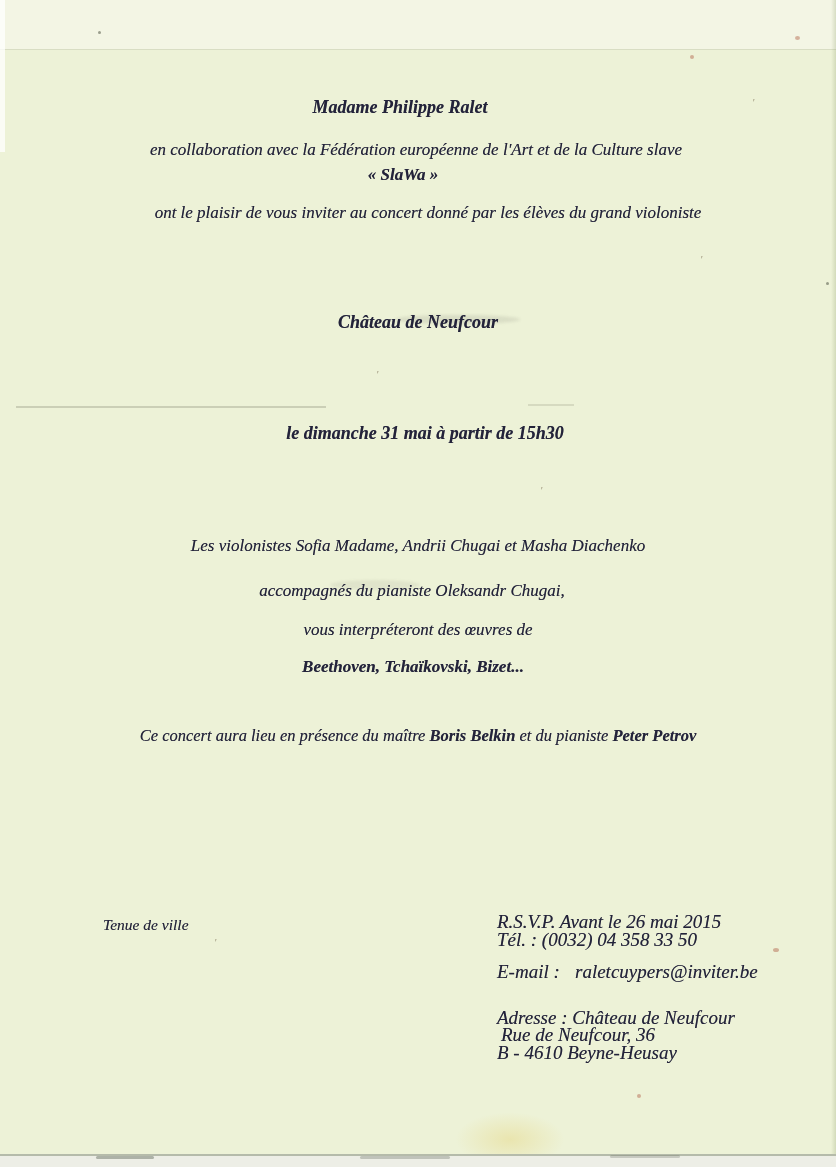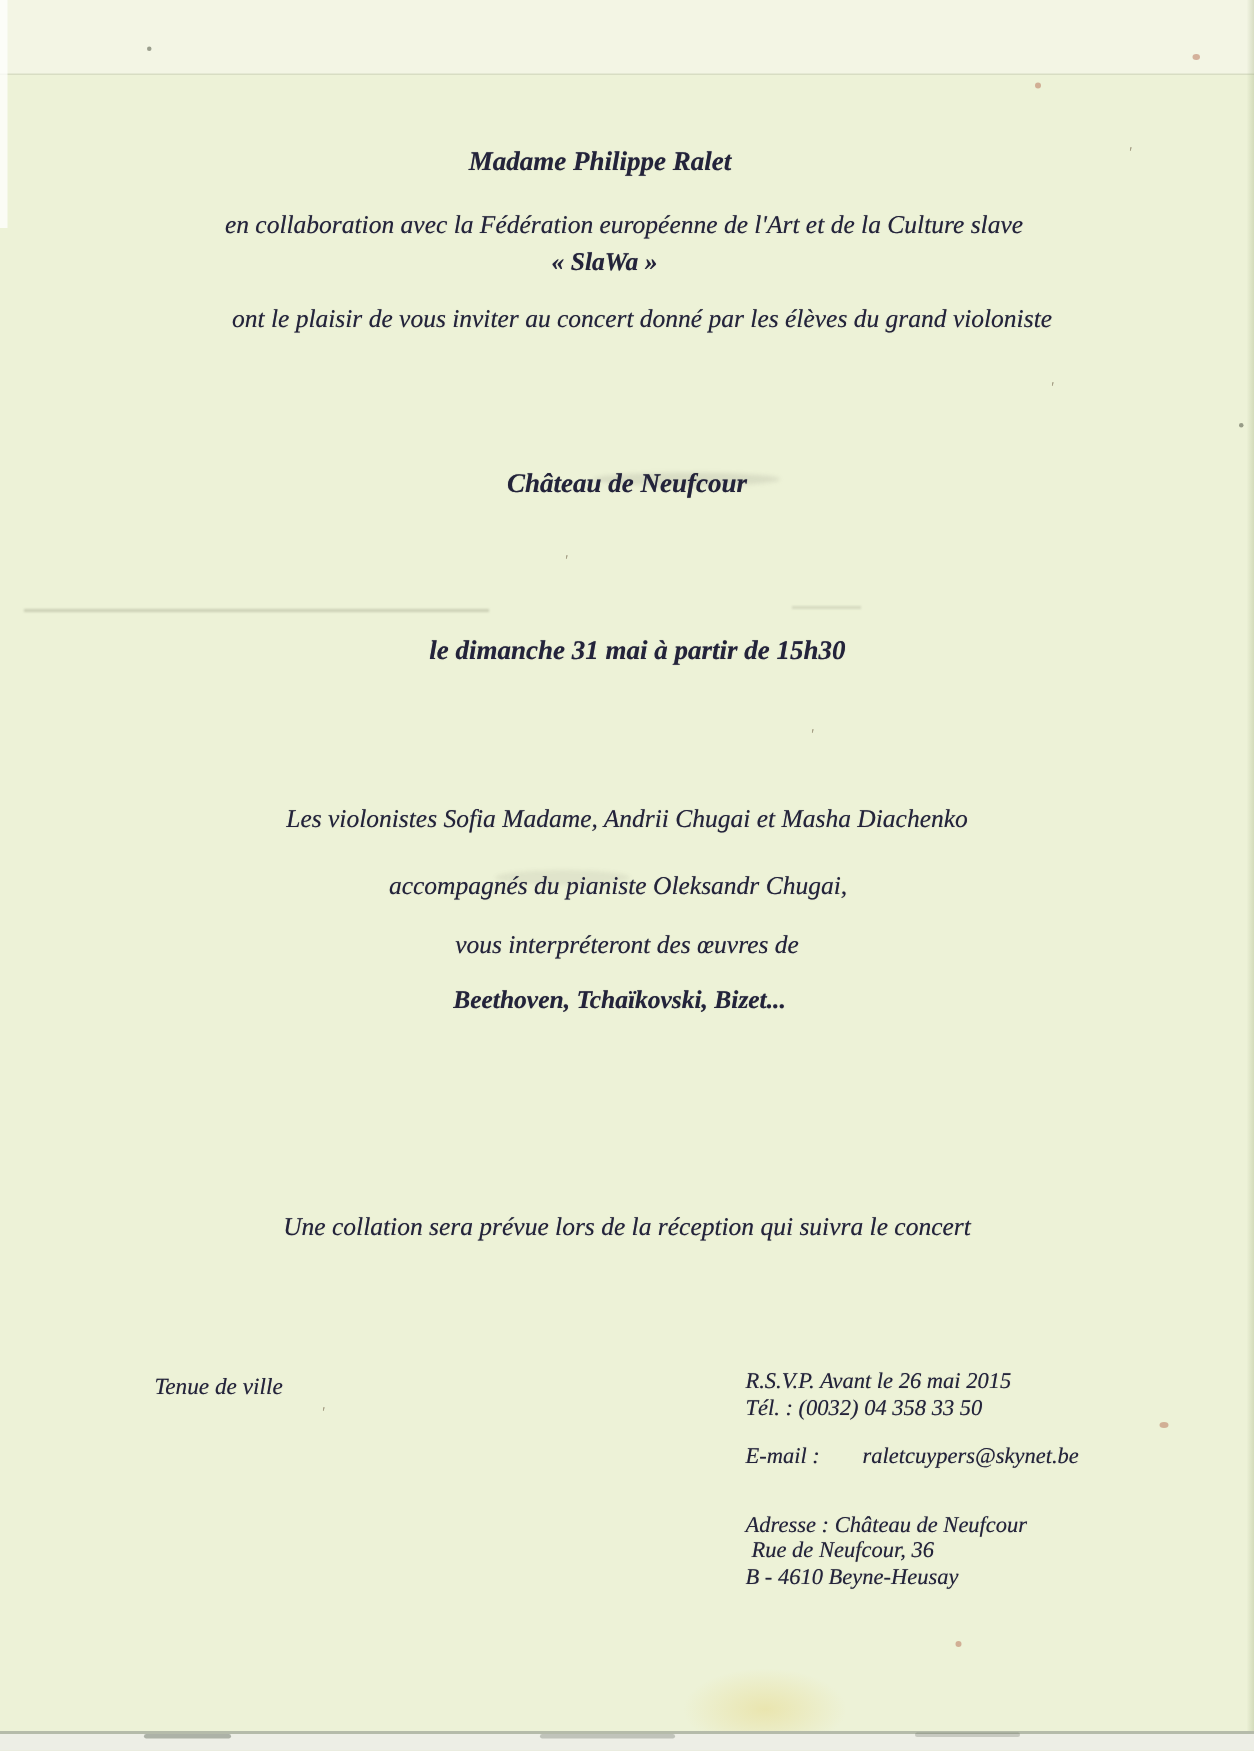--- a/index.html
+++ b/index.html
@@ -32,21 +32,21 @@
   .tick{position:absolute;color:rgba(110,95,70,0.6);font-size:11px;font-style:italic;}
   
   .line{position:absolute;left:0;right:0;text-align:center;white-space:nowrap;
     text-shadow:0 0 0.5px rgba(35,35,58,0.55);}
   .b{font-weight:bold;}
   .fs17{font-size:17px;}
   .fs18{font-size:18px;}
   .fs16{font-size:16px;}
   .bottom-left{position:absolute;left:103px;top:916px;font-size:15.5px;
     text-shadow:0 0 0.5px rgba(35,35,58,0.5);}
-  .rsvp{position:absolute;left:497px;top:913px;font-size:15px;line-height:17.5px;
+  .rsvp{position:absolute;left:497px;top:913px;font-size:19px;line-height:17.5px;
     text-shadow:0 0 0.5px rgba(35,35,58,0.5);}
   .rsvp p{margin:0;}
   .rsvp .gap-email{margin-top:15px;}
   .rsvp .gap-addr{margin-top:28px;}
   .email-label{display:inline-block;width:78px;}
   .indent1{padding-left:4px;}
 </style>
 </head>
 <body>
 
@@ -89,28 +89,28 @@
   <div class="line b fs18" style="top:423px;transform:translateX(7px);">le dimanche 31 mai à partir de 15h30</div>
 
   <div class="line fs17" style="top:536px;">Les violonistes Sofia Madame, Andrii Chugai et Masha Diachenko</div>
 
   <div class="line fs17" style="top:581px;transform:translateX(-6px);">accompagnés du pianiste Oleksandr Chugai,</div>
 
   <div class="line fs17" style="top:620px;">vous interpréteront des œuvres de</div>
 
   <div class="line b fs17" style="top:657px;transform:translateX(-5px);"><span>Beethoven, Tchaïkovski, Bizet...</span></div>
 
+  <div class="line" style="top:726px;font-size:16.5px;"><span>Ce concert aura lieu en présence du maître </span><span class="b">Boris Belkin</span><span> et du pianiste </span><span class="b">Peter Petrov</span></div>
 
 
-  <div class="line fs17" style="top:808px;">Une collation sera prévue lors de la réception qui suivra le concert</div>
 
   <div class="bottom-left">Tenue de ville</div>
 
   <div class="rsvp">
     <p>R.S.V.P. Avant le 26 mai 2015</p>
     <p>Tél. : (0032) 04 358 33 50</p>
-    <p class="gap-email"><span class="email-label">E-mail :</span><span>raletcuypers@skynet.be</span></p>
+    <p class="gap-email"><span class="email-label">E-mail :</span><span>raletcuypers@inviter.be</span></p>
     <p class="gap-addr">Adresse : Château de Neufcour</p>
     <p class="indent1">Rue de Neufcour, 36</p>
     <p>B - 4610 Beyne-Heusay</p>
   </div>
 
 </div>
 
 </body></html>

